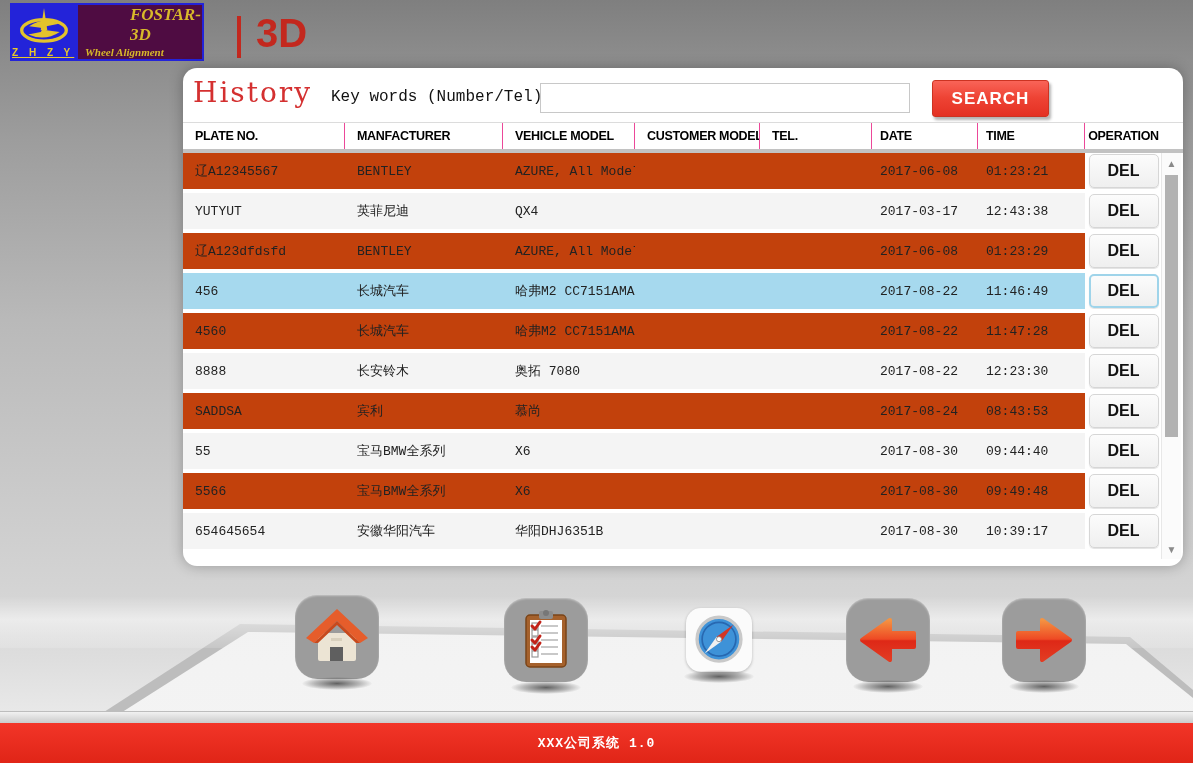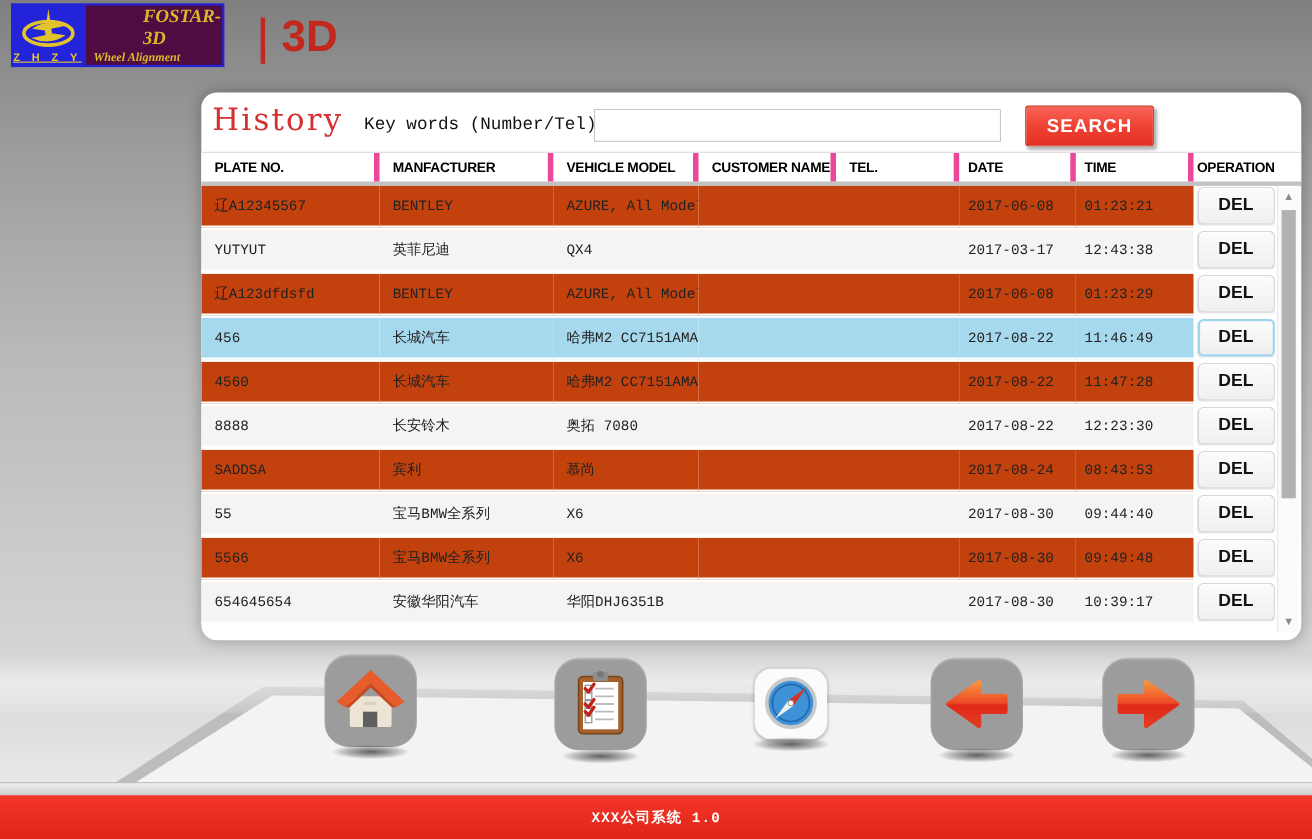--- a/index.html
+++ b/index.html
@@ -25,37 +25,37 @@
   .logo-right{width:124px;height:54px;background:#4f0c42;color:#d8b92a;
     font-family:"Liberation Serif",serif;font-style:italic;font-weight:bold;
     display:flex;flex-direction:column;justify-content:center;padding-left:7px;box-sizing:border-box;}
   .logo-right .l1{font-size:17px;line-height:20px;margin-left:45px;}
   .logo-right .l2{font-size:11px;line-height:14px;}
   .title-divider{position:absolute;left:237px;top:16px;width:4px;height:42px;background:#c3281e;}
   .app-title{position:absolute;left:256px;top:12px;display:flex;align-items:flex-end;color:#c3281e;}
   .app-title .big{font-size:40px;font-weight:bold;line-height:42px;}
   .app-title .small{font-size:20px;font-weight:bold;padding-bottom:5px;}
   
-  .panel{position:absolute;left:183px;top:84px;width:1000px;height:498px;background:#fff;
+  .panel{position:absolute;left:183px;top:68px;width:1000px;height:498px;background:#fff;
     border-radius:14px;box-shadow:0 0 14px rgba(0,0,0,.28);}
   .history-title{position:absolute;left:10px;top:8px;margin:0;color:#d43030;
     font-family:"DejaVu Serif","Liberation Serif",serif;font-weight:normal;font-size:28px;letter-spacing:2px;}
   .kw-label{position:absolute;left:148px;top:20px;font-family:"Liberation Mono",monospace;
     font-size:16px;color:#111;}
   .kw-input{position:absolute;left:357px;top:15px;width:356px;height:28px;border:1px solid #c8c8c8;
     background:#fff;font-size:15px;padding:0 6px;outline:none;}
   .search-btn{position:absolute;left:749px;top:12px;width:117px;height:37px;border:1px solid #cc3322;
     background:linear-gradient(180deg,#f96458,#ee4334 48%,#e43123);color:#fff;font-weight:bold;
     font-size:17px;letter-spacing:1px;border-radius:3px;box-shadow:2px 3px 3px rgba(0,0,0,.3);cursor:pointer;}
   
   .table-wrap{position:absolute;left:0;top:54px;width:1000px;height:444px;overflow:hidden;
     border-top:1px solid #dcdcdc;}
   .thead{display:flex;height:26px;background:#fff;}
   .th{box-sizing:border-box;height:26px;line-height:26px;font-size:12.5px;font-weight:bold;color:#000;
-    padding-left:12px;border-right:5px solid #ec4899;white-space:nowrap;overflow:hidden;letter-spacing:-0.3px;}
+    padding-left:12px;border-right:1px solid #ec4899;white-space:nowrap;overflow:hidden;letter-spacing:-0.3px;}
   .th:last-child{border-right:none;text-align:center;padding-left:0;}
   .head-bar{height:4px;background:#c2c2c2;width:1000px;}
   .tbody{width:979px;}
   .trow{display:flex;height:40px;}
   .tc{box-sizing:border-box;height:38px;line-height:38px;border-bottom:2px solid #fff;
     font-family:"Liberation Mono","DejaVu Sans Mono",monospace;font-size:13px;color:#222;
     padding-left:12px;white-space:nowrap;overflow:hidden;}
   .trow.odd  .tc{background:#c2410c;}
   .trow.even .tc{background:#f4f4f4;}
   .trow.selected .tc{background:#a6d9ee;}
@@ -119,21 +119,21 @@
     <h1 class="history-title">History</h1>
     <label class="kw-label">Key words (Number/Tel)</label>
     <input class="kw-input" value="" style="">
     <button class="search-btn">SEARCH</button>
 
     <div class="table-wrap">
       <div class="thead" id="thead">
           <div class="th k0">PLATE NO.</div>
           <div class="th k1">MANFACTURER</div>
           <div class="th k2">VEHICLE MODEL</div>
-          <div class="th k3">CUSTOMER NAME</div>
+          <div class="th k3">CUSTOMER MODEL</div>
           <div class="th k4">TEL.</div>
           <div class="th k5">DATE</div>
           <div class="th k6">TIME</div>
           <div class="th k7">OPERATION</div>
         </div>
       <div class="head-bar"></div>
       <div class="tbody" id="tbody">
           <div class="trow odd">
             <div class="tc k0">辽A12345567</div>
             <div class="tc k1">BENTLEY</div>

